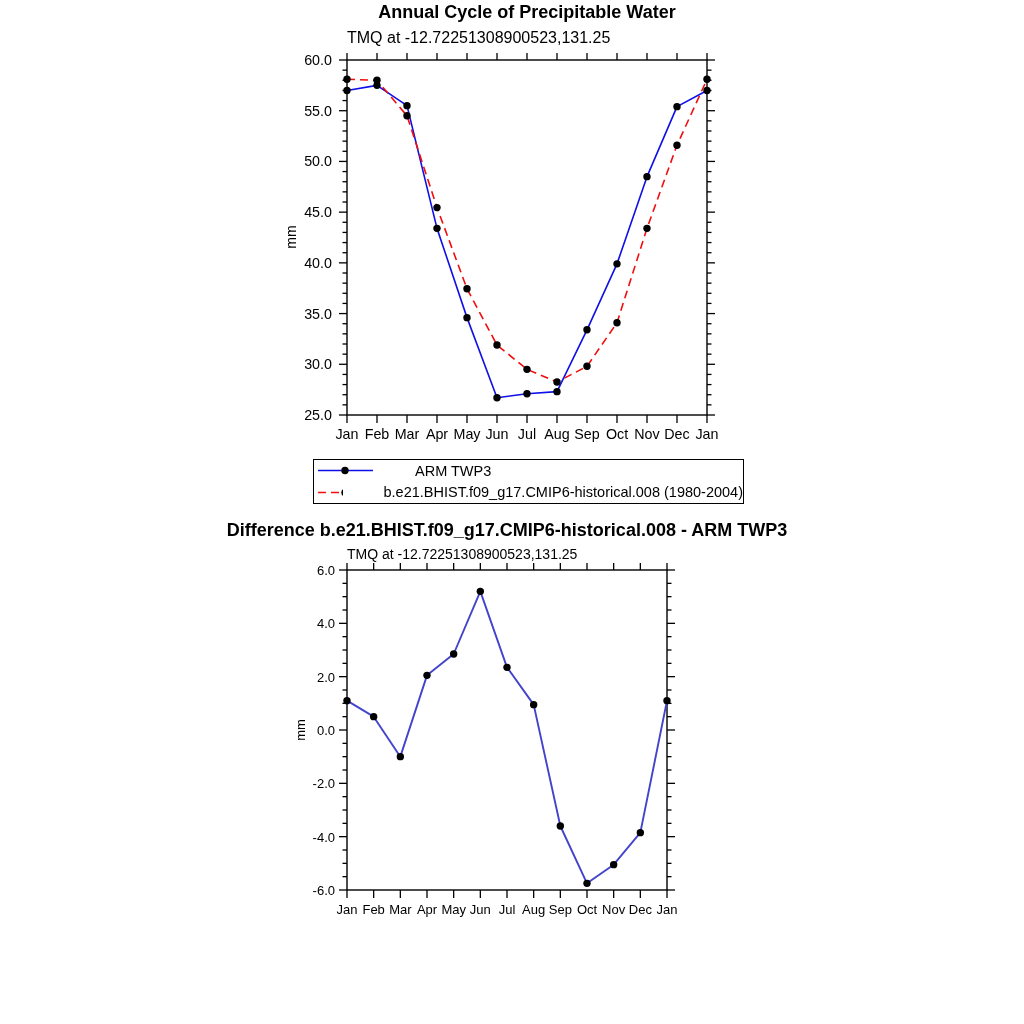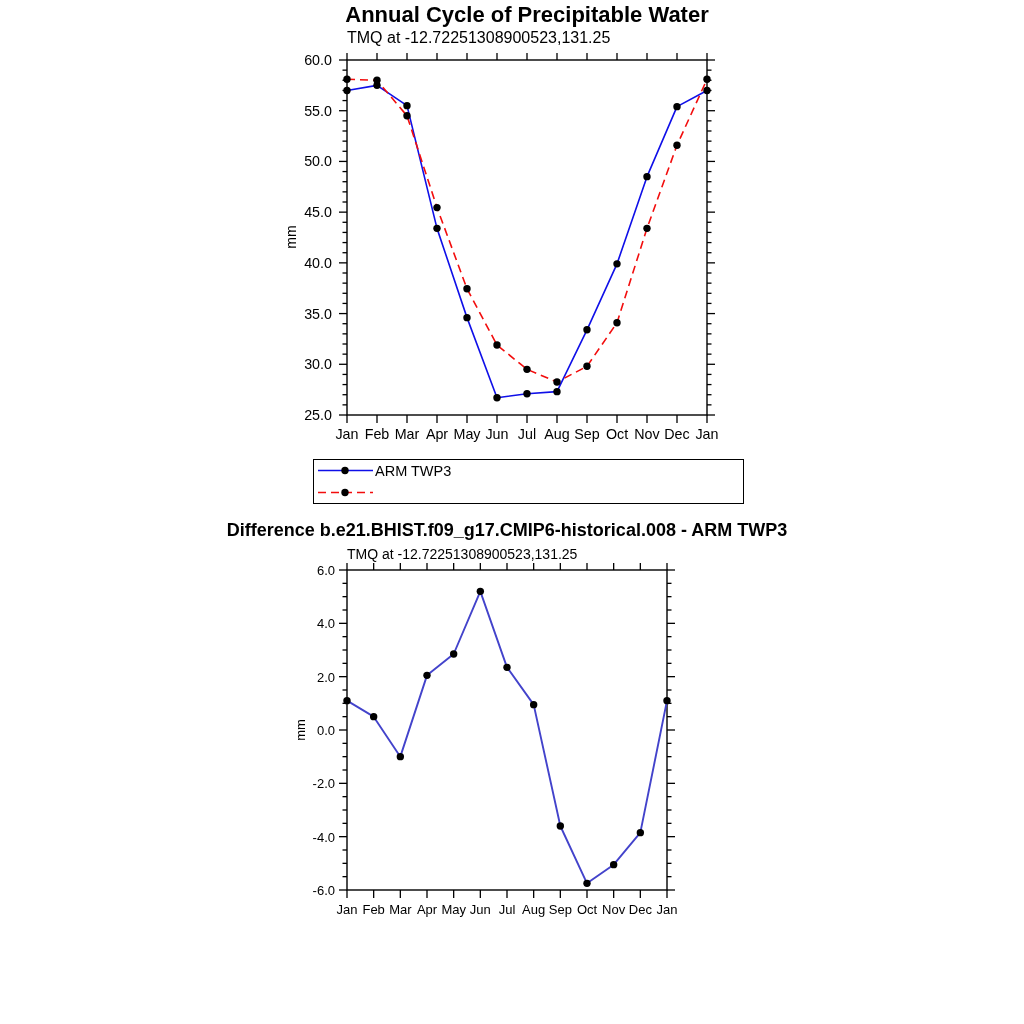--- a/index.html
+++ b/index.html
@@ -2,32 +2,32 @@
 <html><head>
 <meta charset="utf-8">
 <style>
   html,body{margin:0;padding:0;background:#ffffff;}
   .canvas{position:relative;width:1024px;height:1024px;background:#ffffff;
           font-family:"Liberation Sans",sans-serif;color:#000;overflow:hidden;}
   .abs{position:absolute;}
   .plot-svg{position:absolute;left:0;top:0;width:1024px;height:1024px;pointer-events:none;}
   .plot-svg text{fill:#000;font-family:"Liberation Sans",sans-serif;}
   .chart-title{white-space:nowrap;font-weight:bold;transform:translateX(-50%);}
-  .title-top{left:527px;top:2px;font-size:22px;}
+  .title-top{left:527px;top:2px;font-size:18px;}
   .title-bottom{left:507px;top:520px;font-size:18px;}
   .chart-subtitle{white-space:nowrap;text-align:right;}
   .subtitle-top{left:347px;top:29px;font-size:16px;}
   .subtitle-bottom{left:347px;top:546px;font-size:14px;}
   .ylab{width:40px;height:16px;text-align:center;transform:rotate(-90deg);line-height:16px;}
   .ylab-top{left:271px;top:229px;font-size:14px;}
   .ylab-bottom{left:281px;top:722px;font-size:13px;}
   .legend{left:313px;top:459px;width:431px;height:45px;border:1.5px solid #000;
           box-sizing:border-box;display:flex;flex-direction:column;justify-content:space-around;
           padding-left:3px;background:#fff;}
-  .legend-row{display:flex;align-items:center;height:21px;}
+  .legend-row{display:flex;align-items:center;height:21px;gap:40px;}
   .legend-label{font-size:14.5px;white-space:nowrap;margin-left:1px;}
 </style>
 </head>
 <body>
 
 <div class="canvas">
 
   <div class="abs chart-title title-top">Annual Cycle of Precipitable Water</div>
   <div class="abs chart-subtitle subtitle-top">TMQ at -12.72251308900523,131.25</div>
   <div class="abs ylab ylab-top">mm</div>
@@ -202,20 +202,21 @@
         <line class="sample-line" x1="1" y1="10.5" x2="56" y2="10.5" stroke="#0f0fe8" stroke-width="1.6"></line>
         <circle cx="28" cy="10.5" r="3.7" fill="#000"></circle>
       </svg>
       <span class="legend-label">ARM TWP3</span>
     </div>
     <div class="legend-row">
       <svg width="57" height="21">
         <line class="sample-line" x1="1" y1="10.5" x2="56" y2="10.5" stroke="#f20d0d" stroke-width="1.6" stroke-dasharray="8,5"></line>
         <circle cx="28" cy="10.5" r="3.7" fill="#000"></circle>
       </svg>
+      <span class="legend-label">b.e21.BHIST.f09_g17.CMIP6-historical.008 (1980-2004)</span>
     </div>
   </div>
 
   <div class="abs chart-title title-bottom">Difference b.e21.BHIST.f09_g17.CMIP6-historical.008 - ARM TWP3</div>
   <div class="abs chart-subtitle subtitle-bottom">TMQ at -12.72251308900523,131.25</div>
   <div class="abs ylab ylab-bottom">mm</div>
   <svg id="plot1" class="plot-svg" viewBox="0 0 1024 1024">
       <g>
         <rect x="347" y="570" width="320" height="320" fill="none" stroke="#000" stroke-width="1.4"></rect>
         <g>

